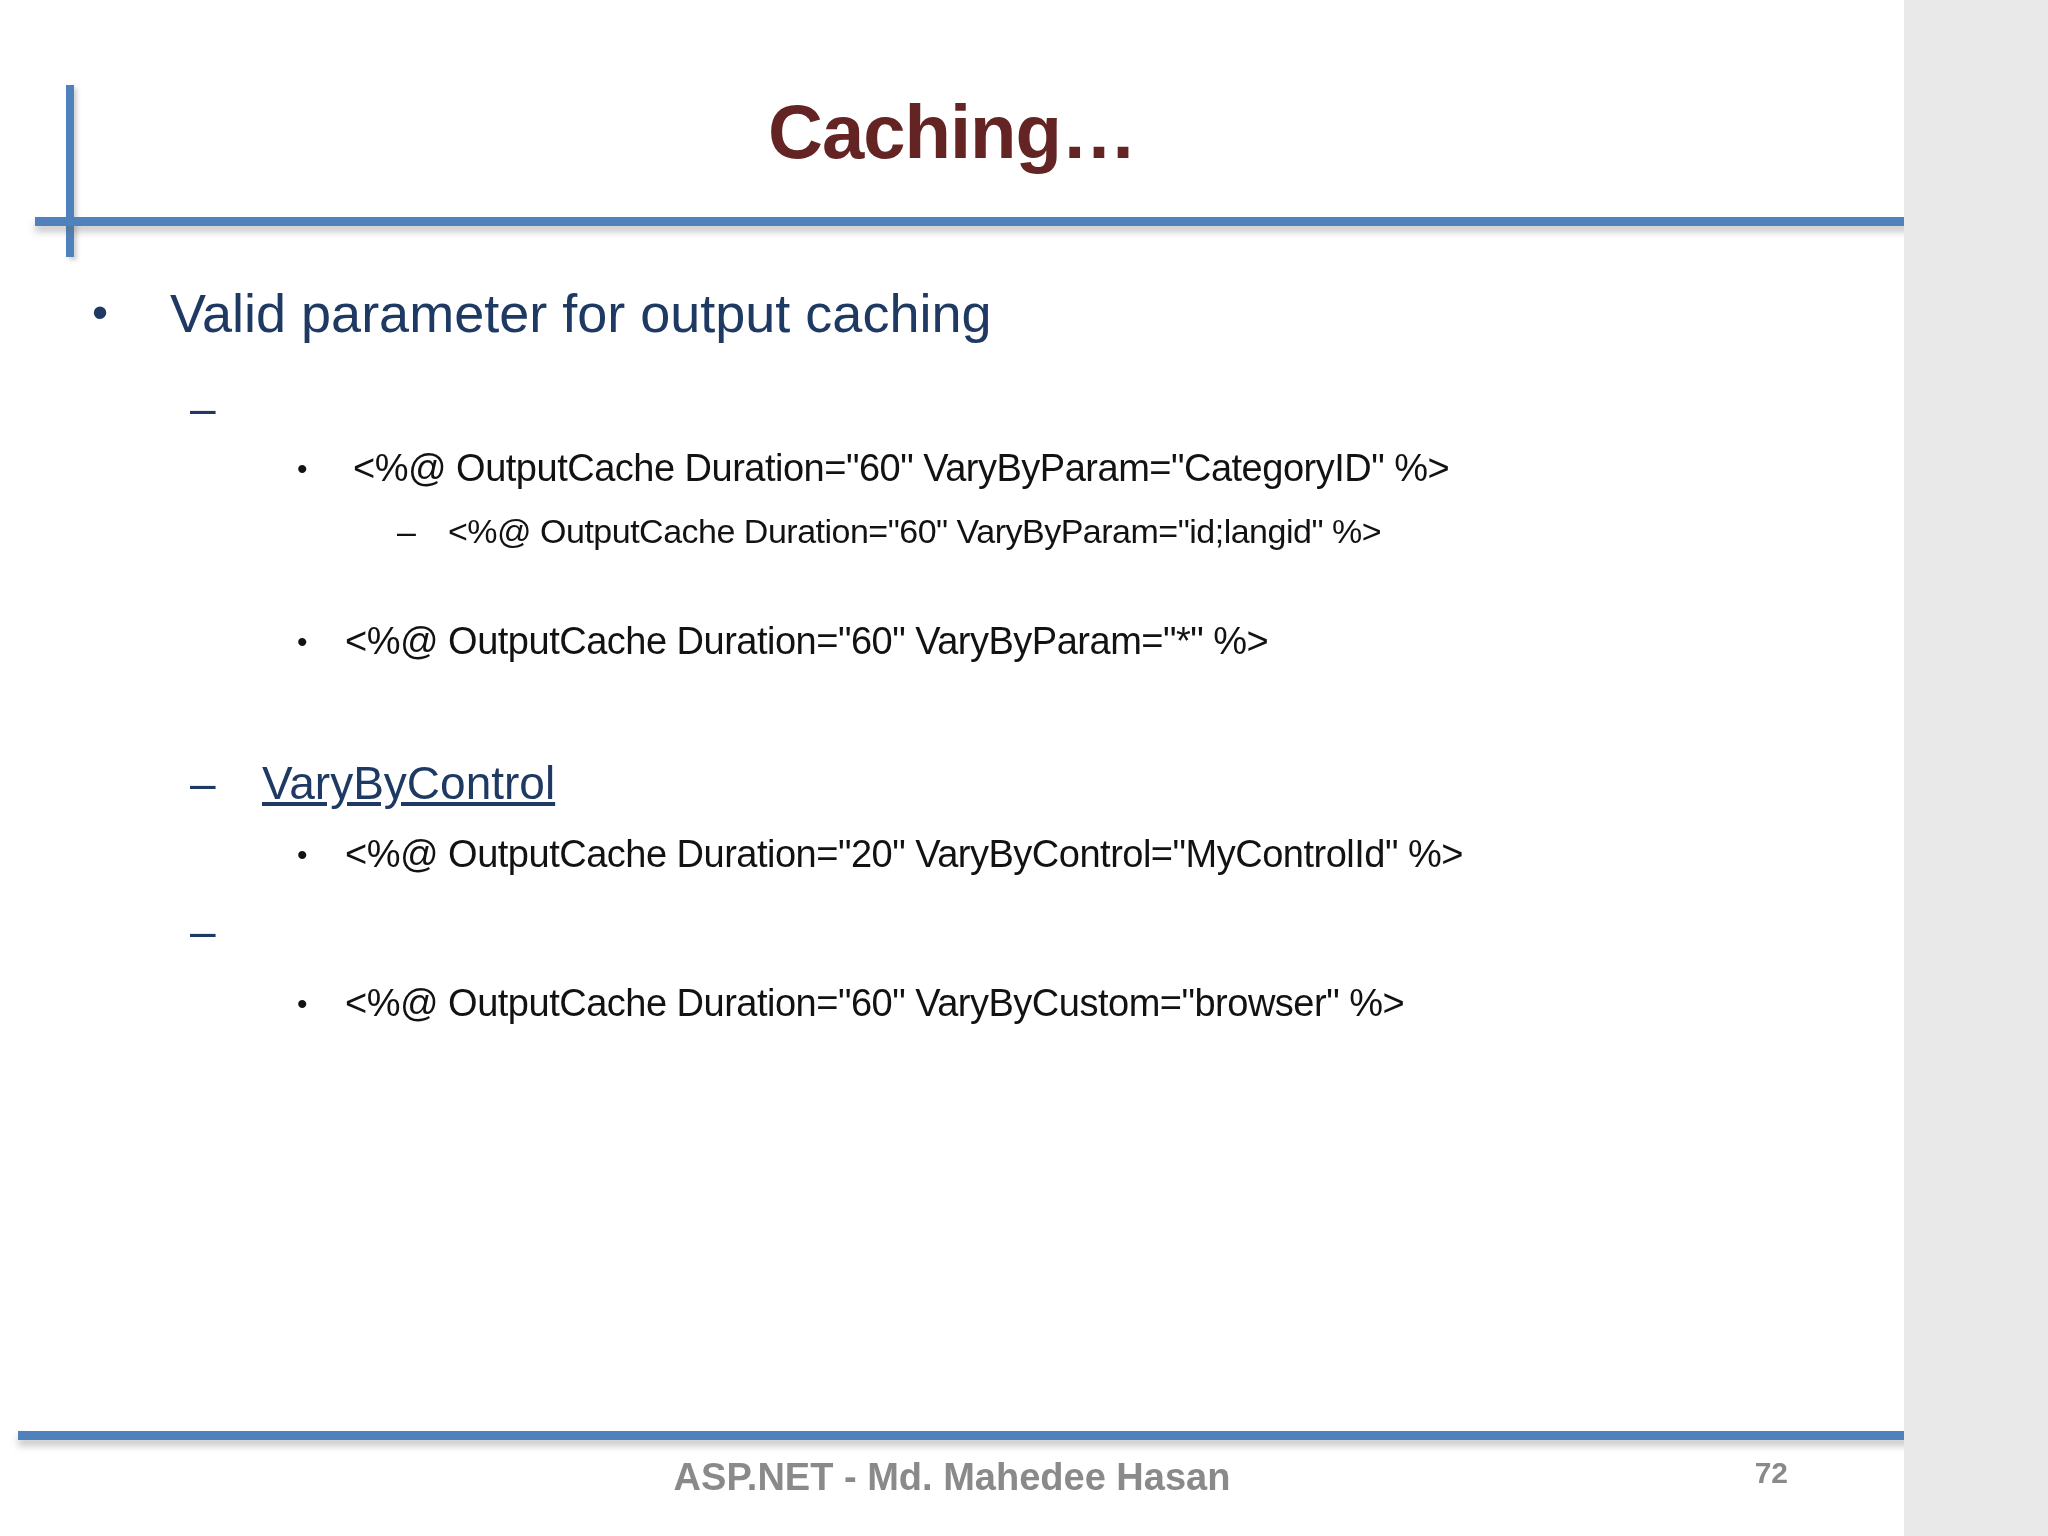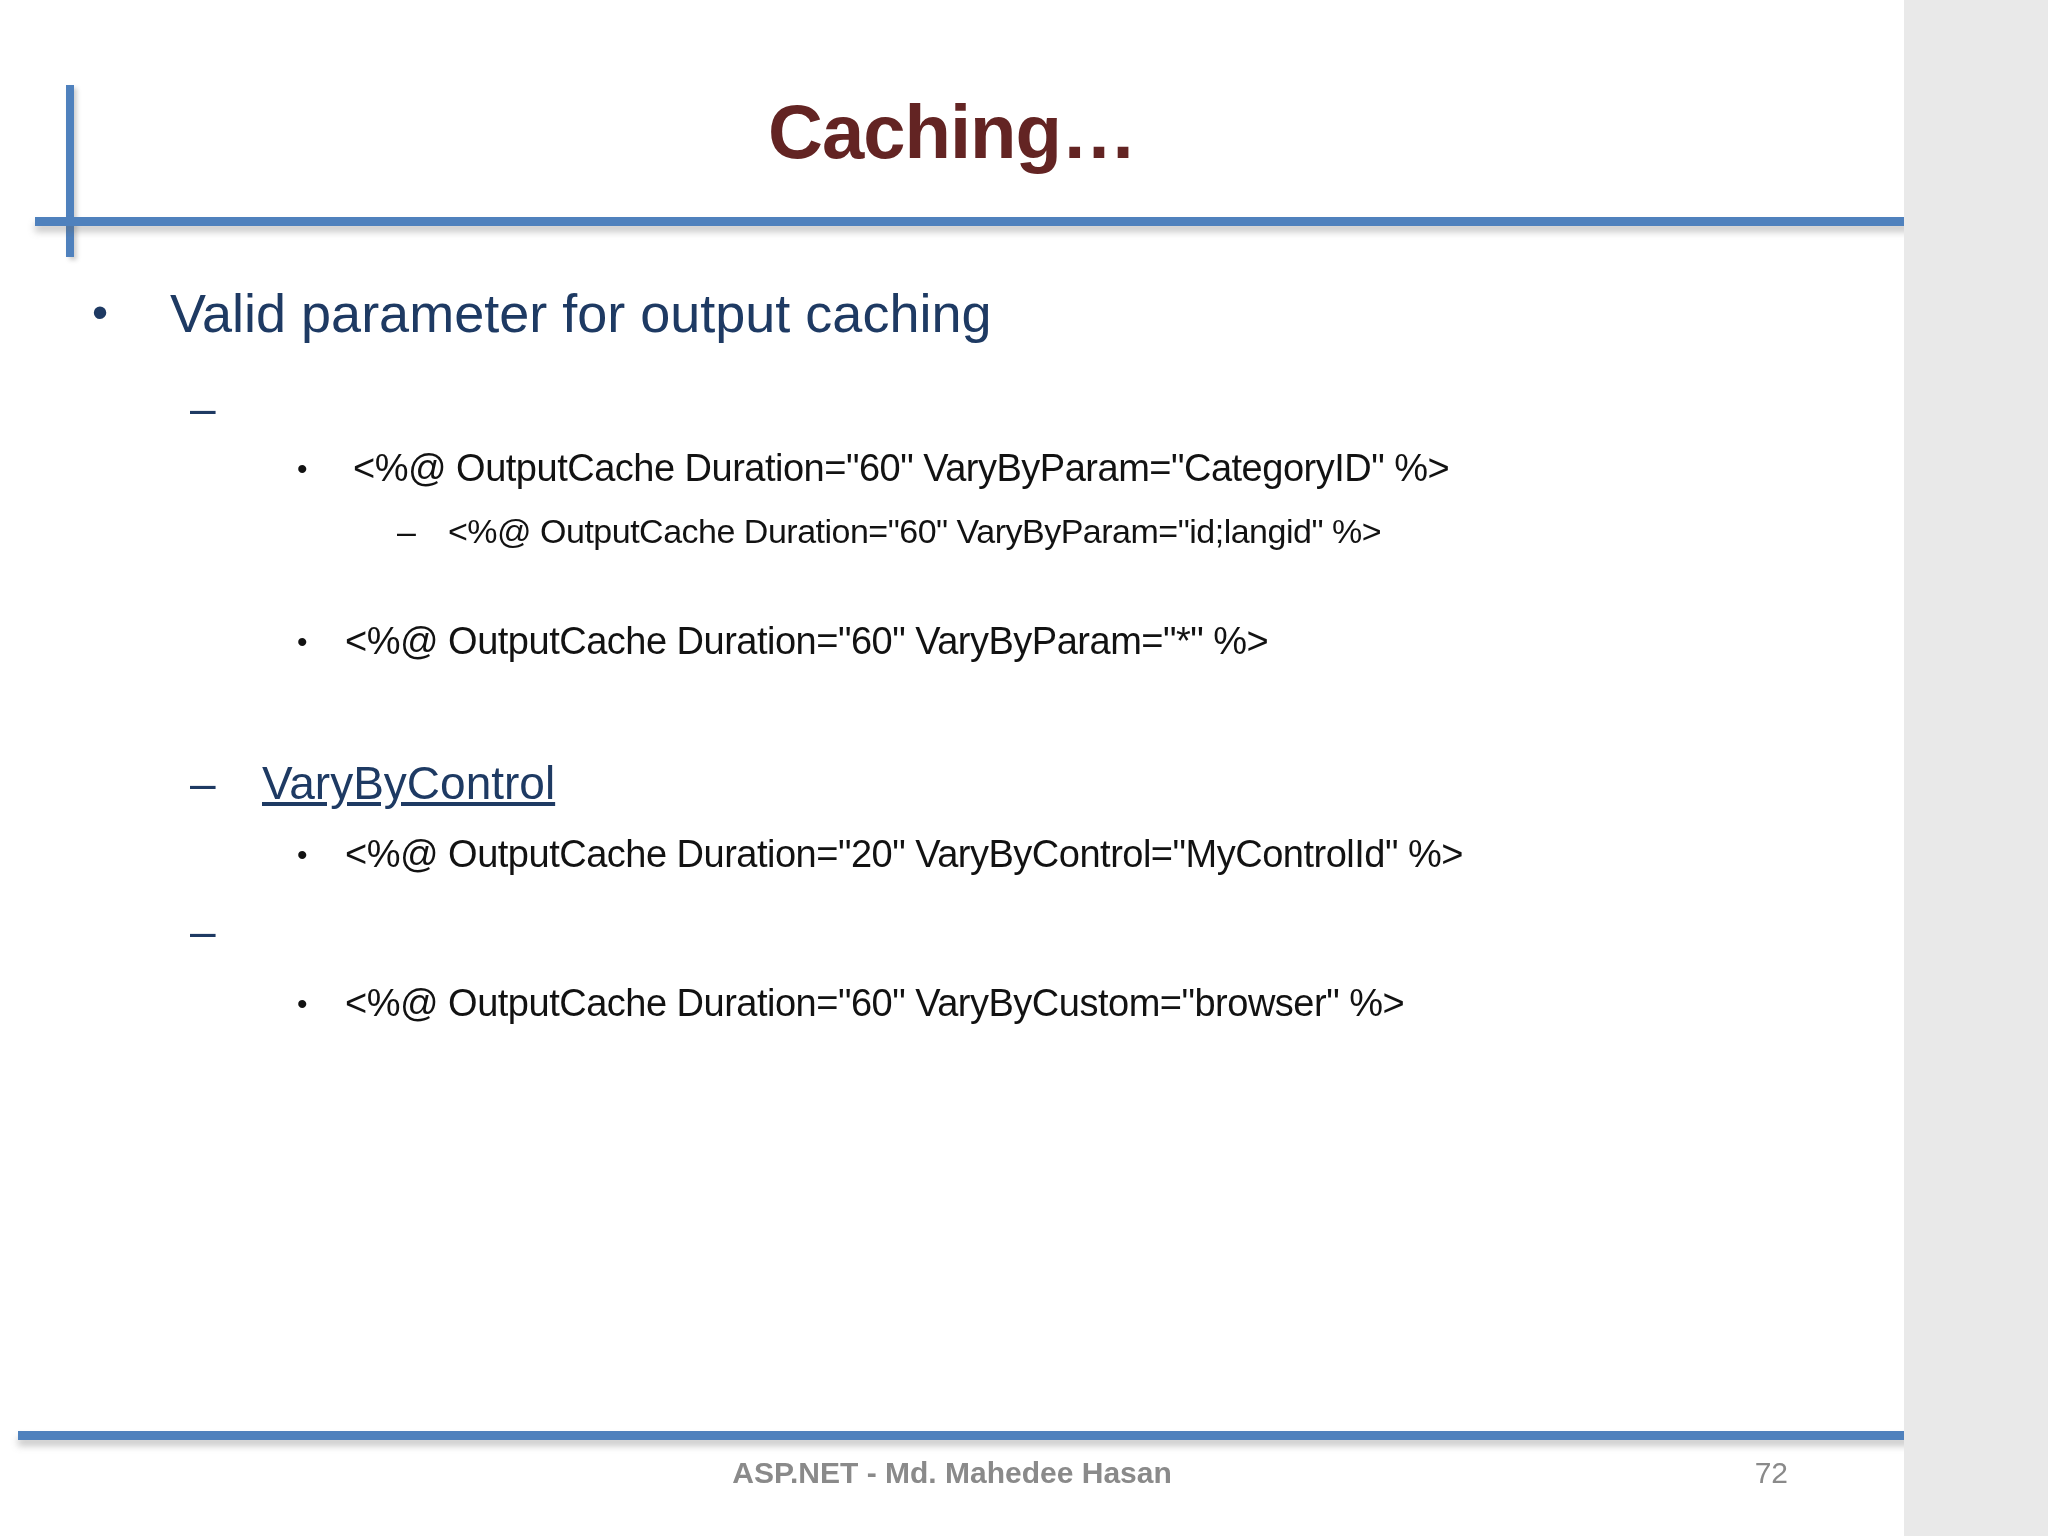--- a/index.html
+++ b/index.html
@@ -73,26 +73,26 @@
   .r8 .text{left:262px;}
 
   .r9{top:982px;font-size:38px;}
   .r9 .marker{left:297px;font-size:30px;top:5px;}
   .r9 .text{left:345px;}
 
   
   .footer-center{
     position:absolute;left:0;top:1456px;width:100%;
     text-align:center;
-    font-size:30px;font-weight:bold;
+    font-size:38px;font-weight:bold;
     color:#8a8a8a;
   }
   .footer-page{
     position:absolute;top:1456px;right:116px;
-    font-size:30px;font-weight:normal;
+    font-size:30px;font-weight:bold;
     color:#8a8a8a;
   }
 </style>
 </head>
 <body>
 
 <div class="slide">
 
   <div class="title-vline"></div>
   <div class="title-hline"></div>

